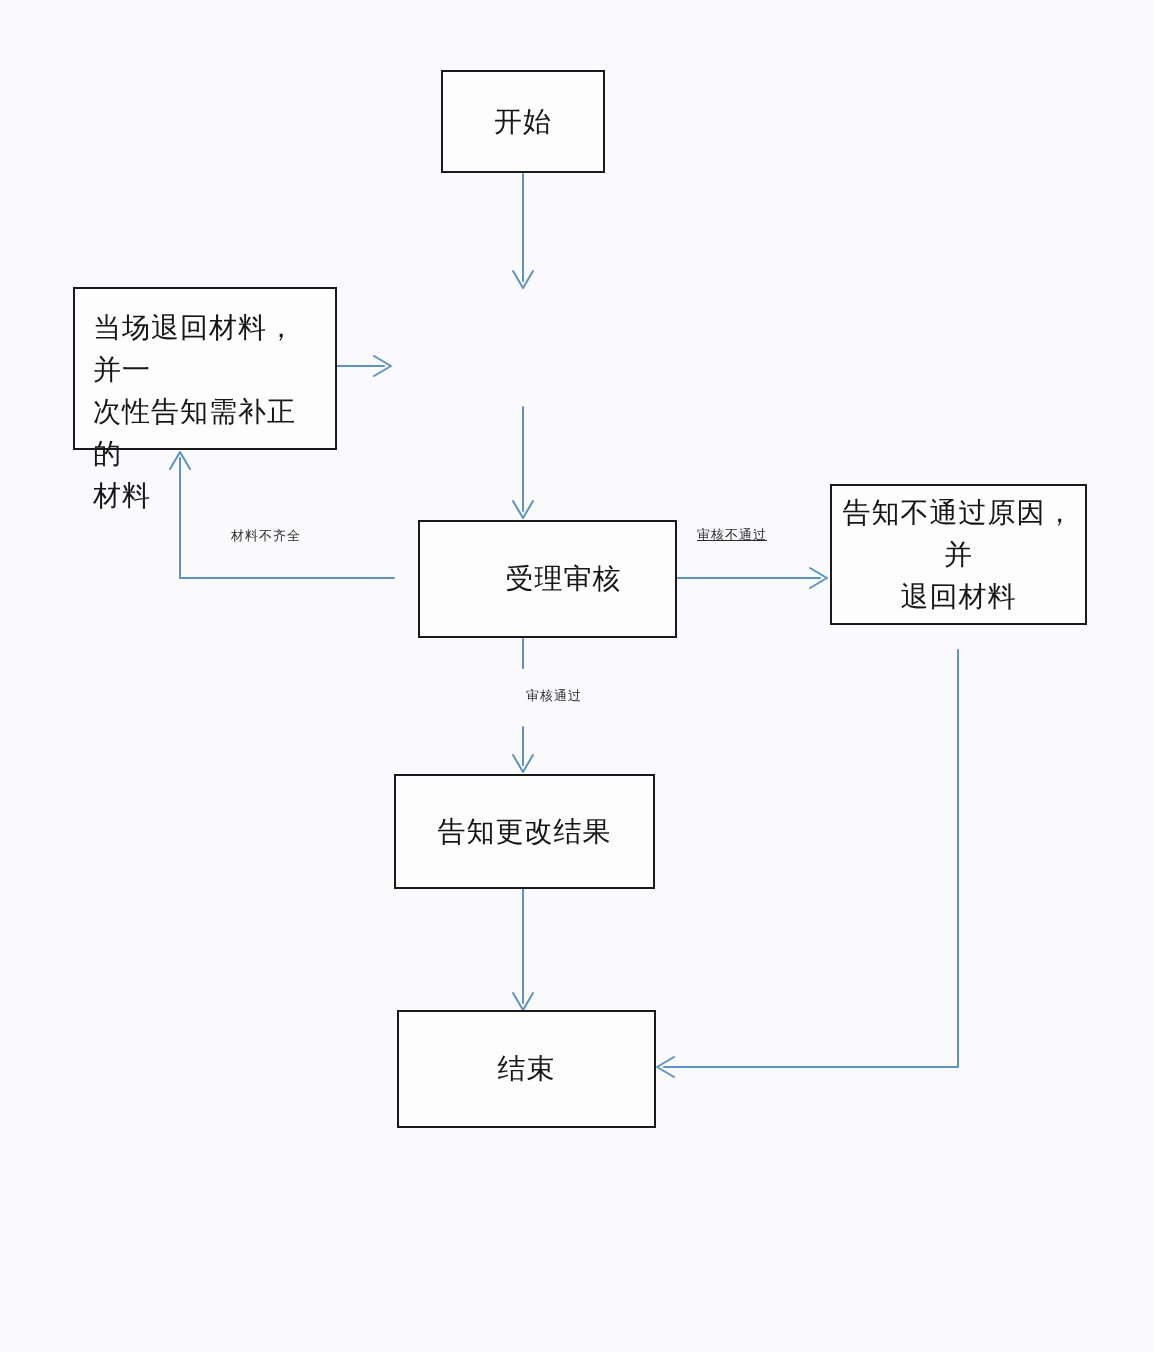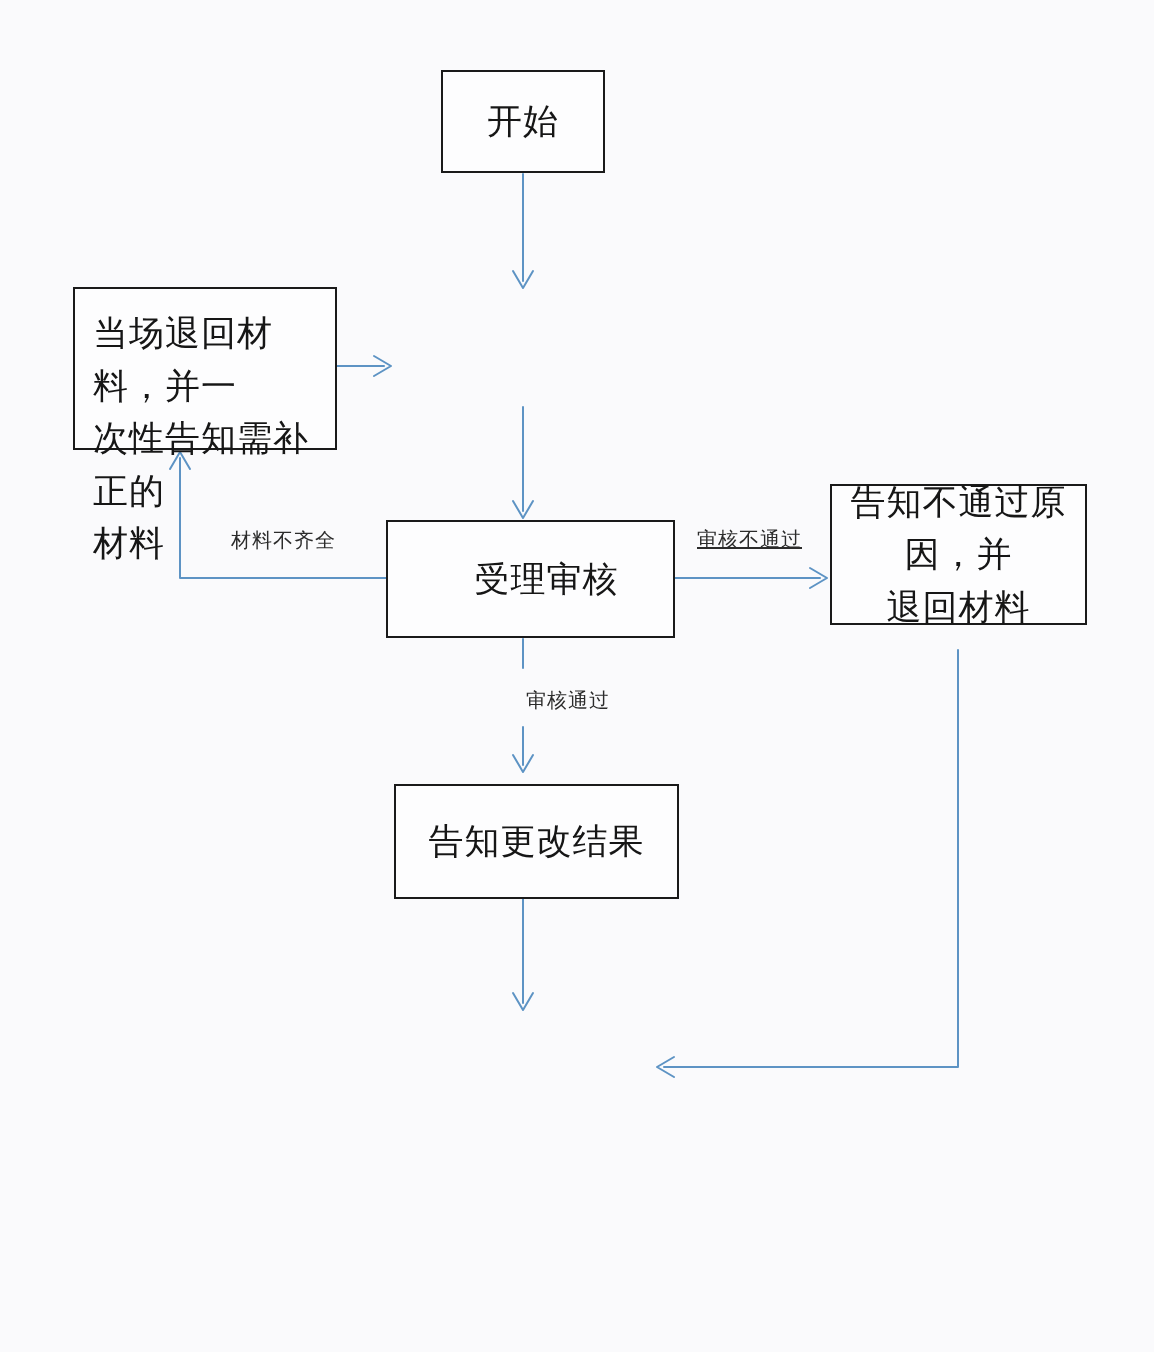--- a/index.html
+++ b/index.html
@@ -35,34 +35,34 @@
   }
   .node {
     position: absolute;
     border: 2px solid var(--box-border);
     background: var(--box-fill);
     color: var(--text);
     display: flex;
     align-items: center;
     justify-content: center;
     text-align: center;
-    font-size: 35px;
+    font-size: 28px;
     line-height: 1.5;
     white-space: pre-line;
     letter-spacing: 1px;
   }
   .node--left-text {
     justify-content: flex-start;
     text-align: left;
     align-items: flex-start;
     padding: 18px 14px 0 18px;
   }
   .edge-label {
     position: absolute;
-    font-size: 20px;
+    font-size: 13px;
     color: var(--label-text);
     letter-spacing: 1px;
     white-space: nowrap;
   }
 </style>
 </head>
 <body>
 
 <div class="canvas">
 
@@ -98,33 +98,36 @@
     <span>开始</span>
   </div>
 
 
   <div class="node node--left-text" style="left:49px; top:287px; width:264px; height:163px;margin-left:24px;">
     <span>当场退回材料，并一
 次性告知需补正的
 材料</span>
   </div>
 
-  <div class="node" style="left:386px; top:520px; width:289px; height:118px;padding-left:32px;">
+  <div class="node" style="left:418px; top:520px; width:259px; height:118px;padding-left:32px;">
     <span>受理审核</span>
   </div>
 
   <div class="node" style="left:830px; top:484px; width:257px; height:141px;">
     <span>告知不通过原因，并
 退回材料</span>
   </div>
 
-  <div class="node" style="left:394px; top:774px; width:285px; height:115px;margin-top:10px;">
+  <div class="node" style="left:394px; top:774px; width:261px; height:115px;">
     <span>告知更改结果</span>
   </div>
 
+  <div class="node" style="left:397px; top:1010px; width:259px; height:118px;">
+    <span>结束</span>
+  </div>
 
   <div class="edge-label" style="left:231px; top:527px;">材料不齐全</div>
 
   <div class="edge-label" style="left:697px; top:526px;text-decoration:underline;">审核不通过</div>
 
   <div class="edge-label" style="left:482px; top:687px;margin-left:44px;">审核通过</div>
 
 </div>
 
 </body></html>

